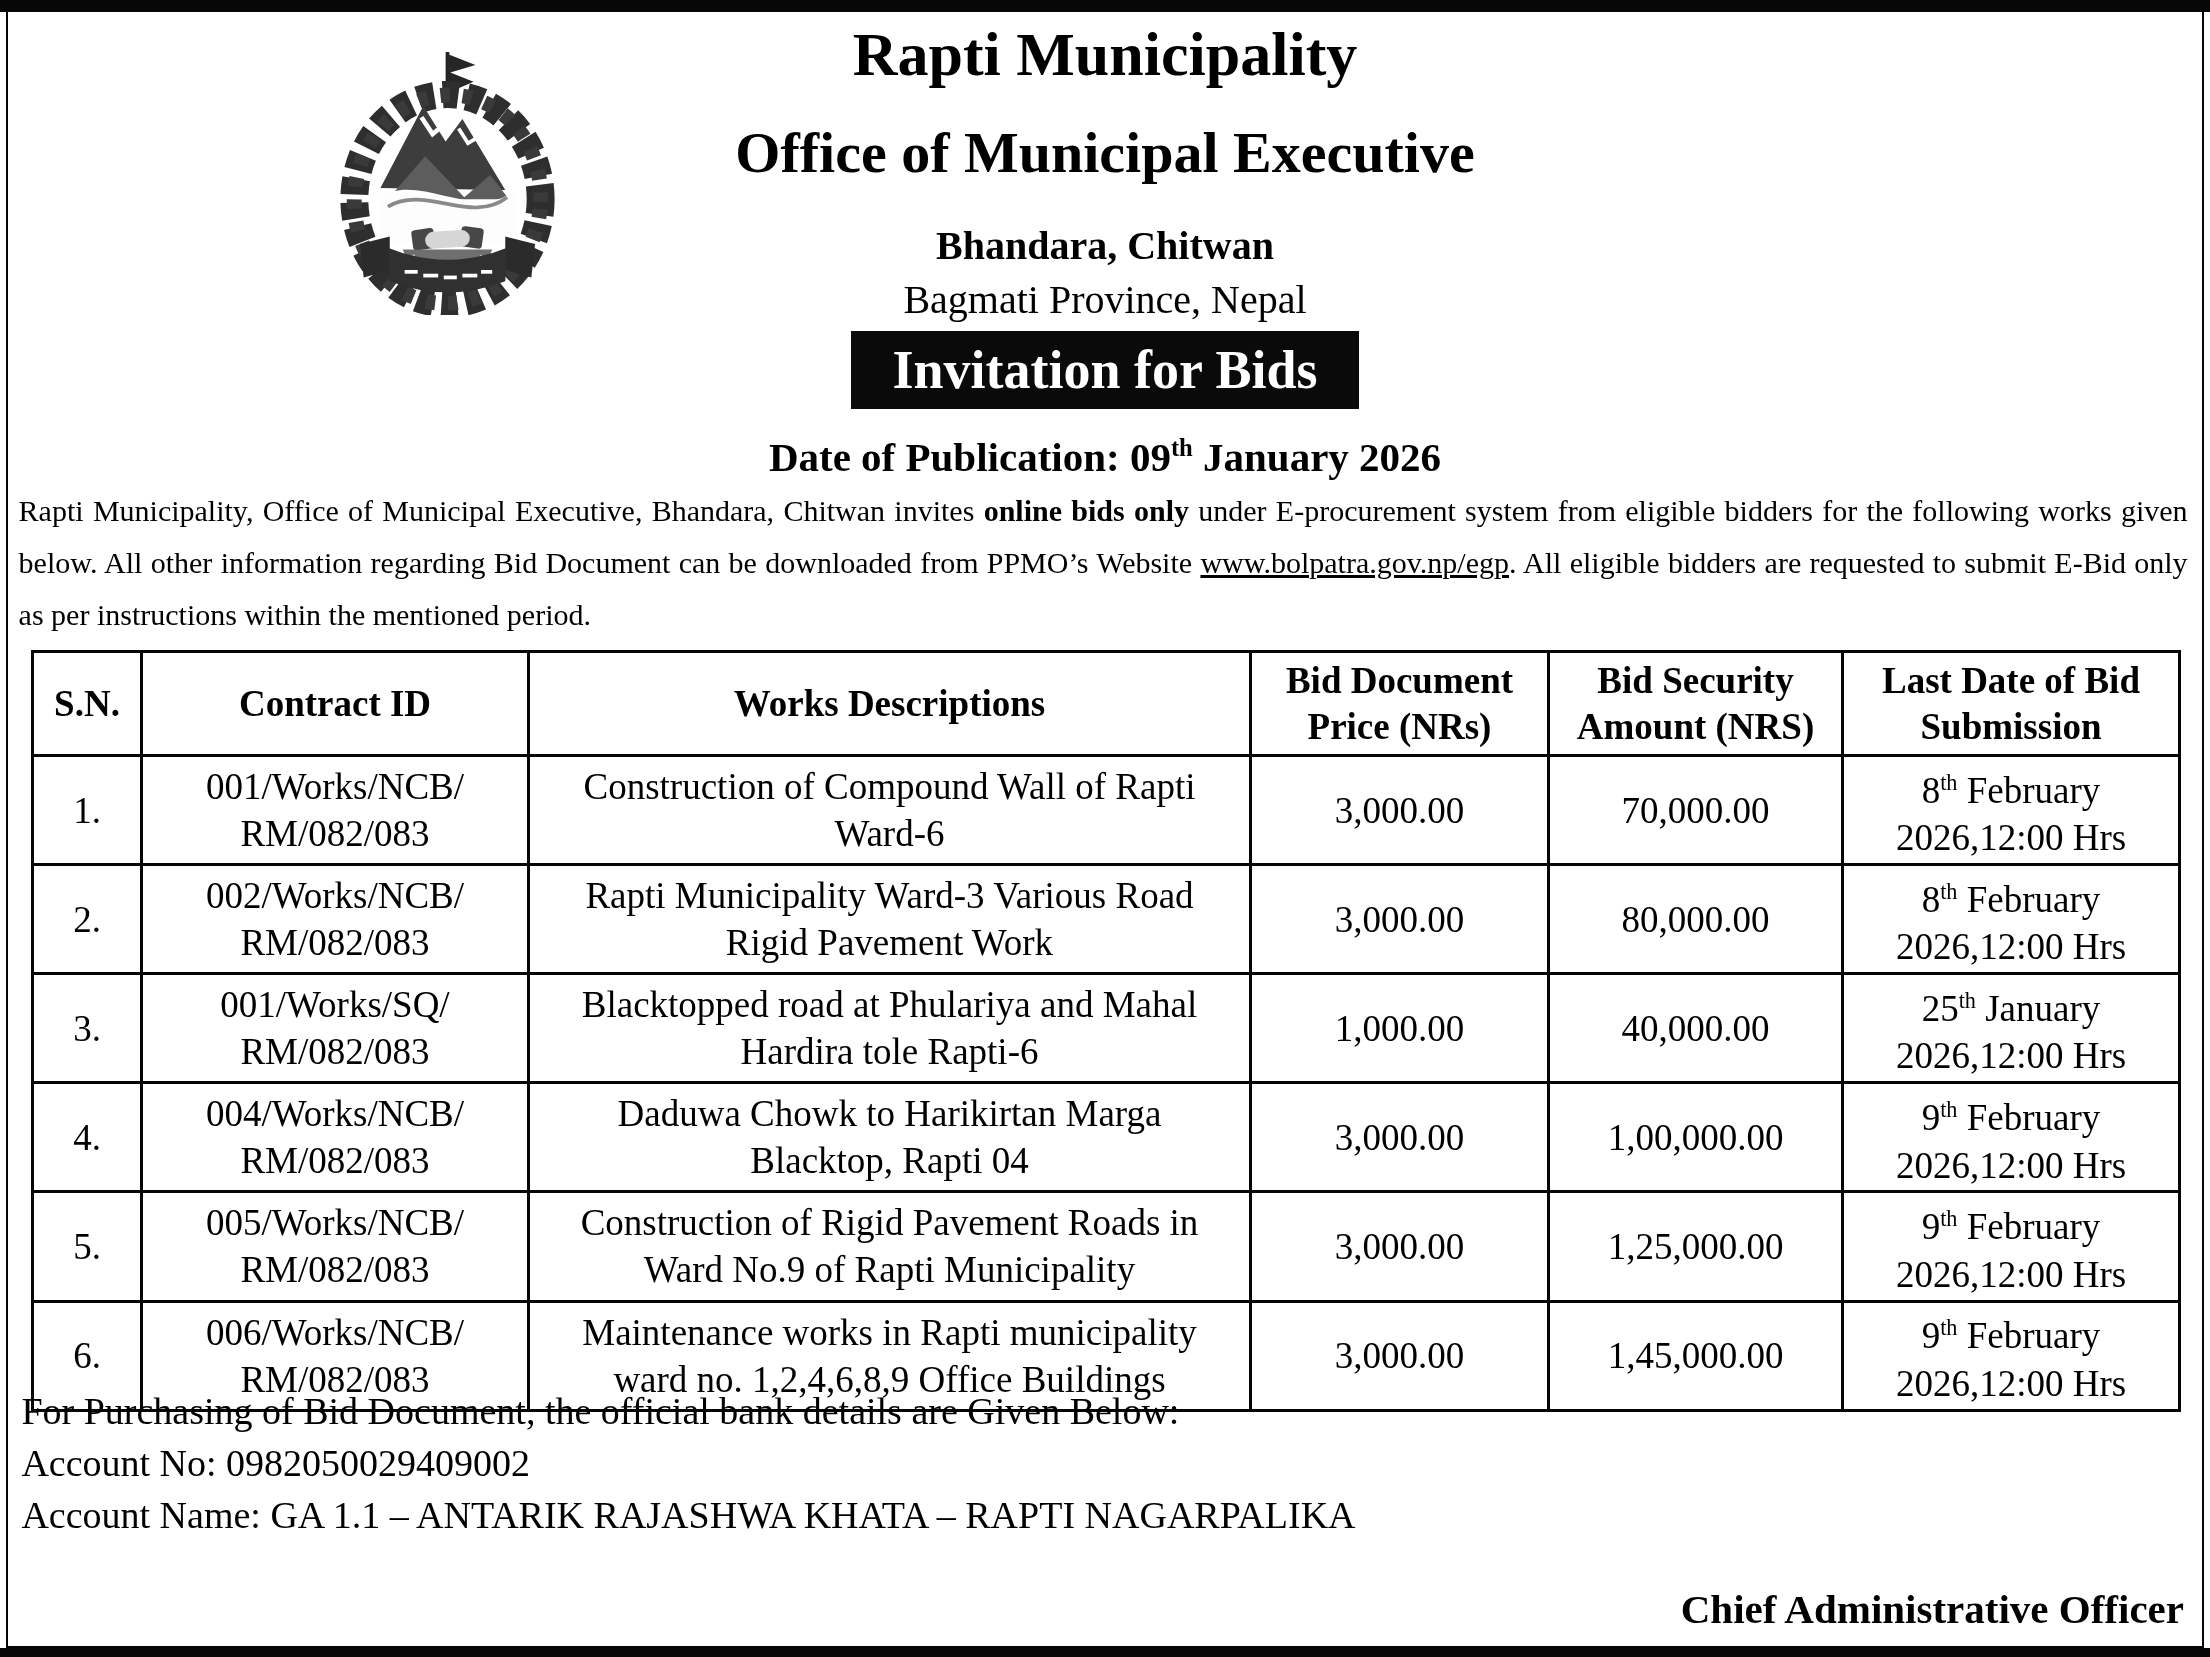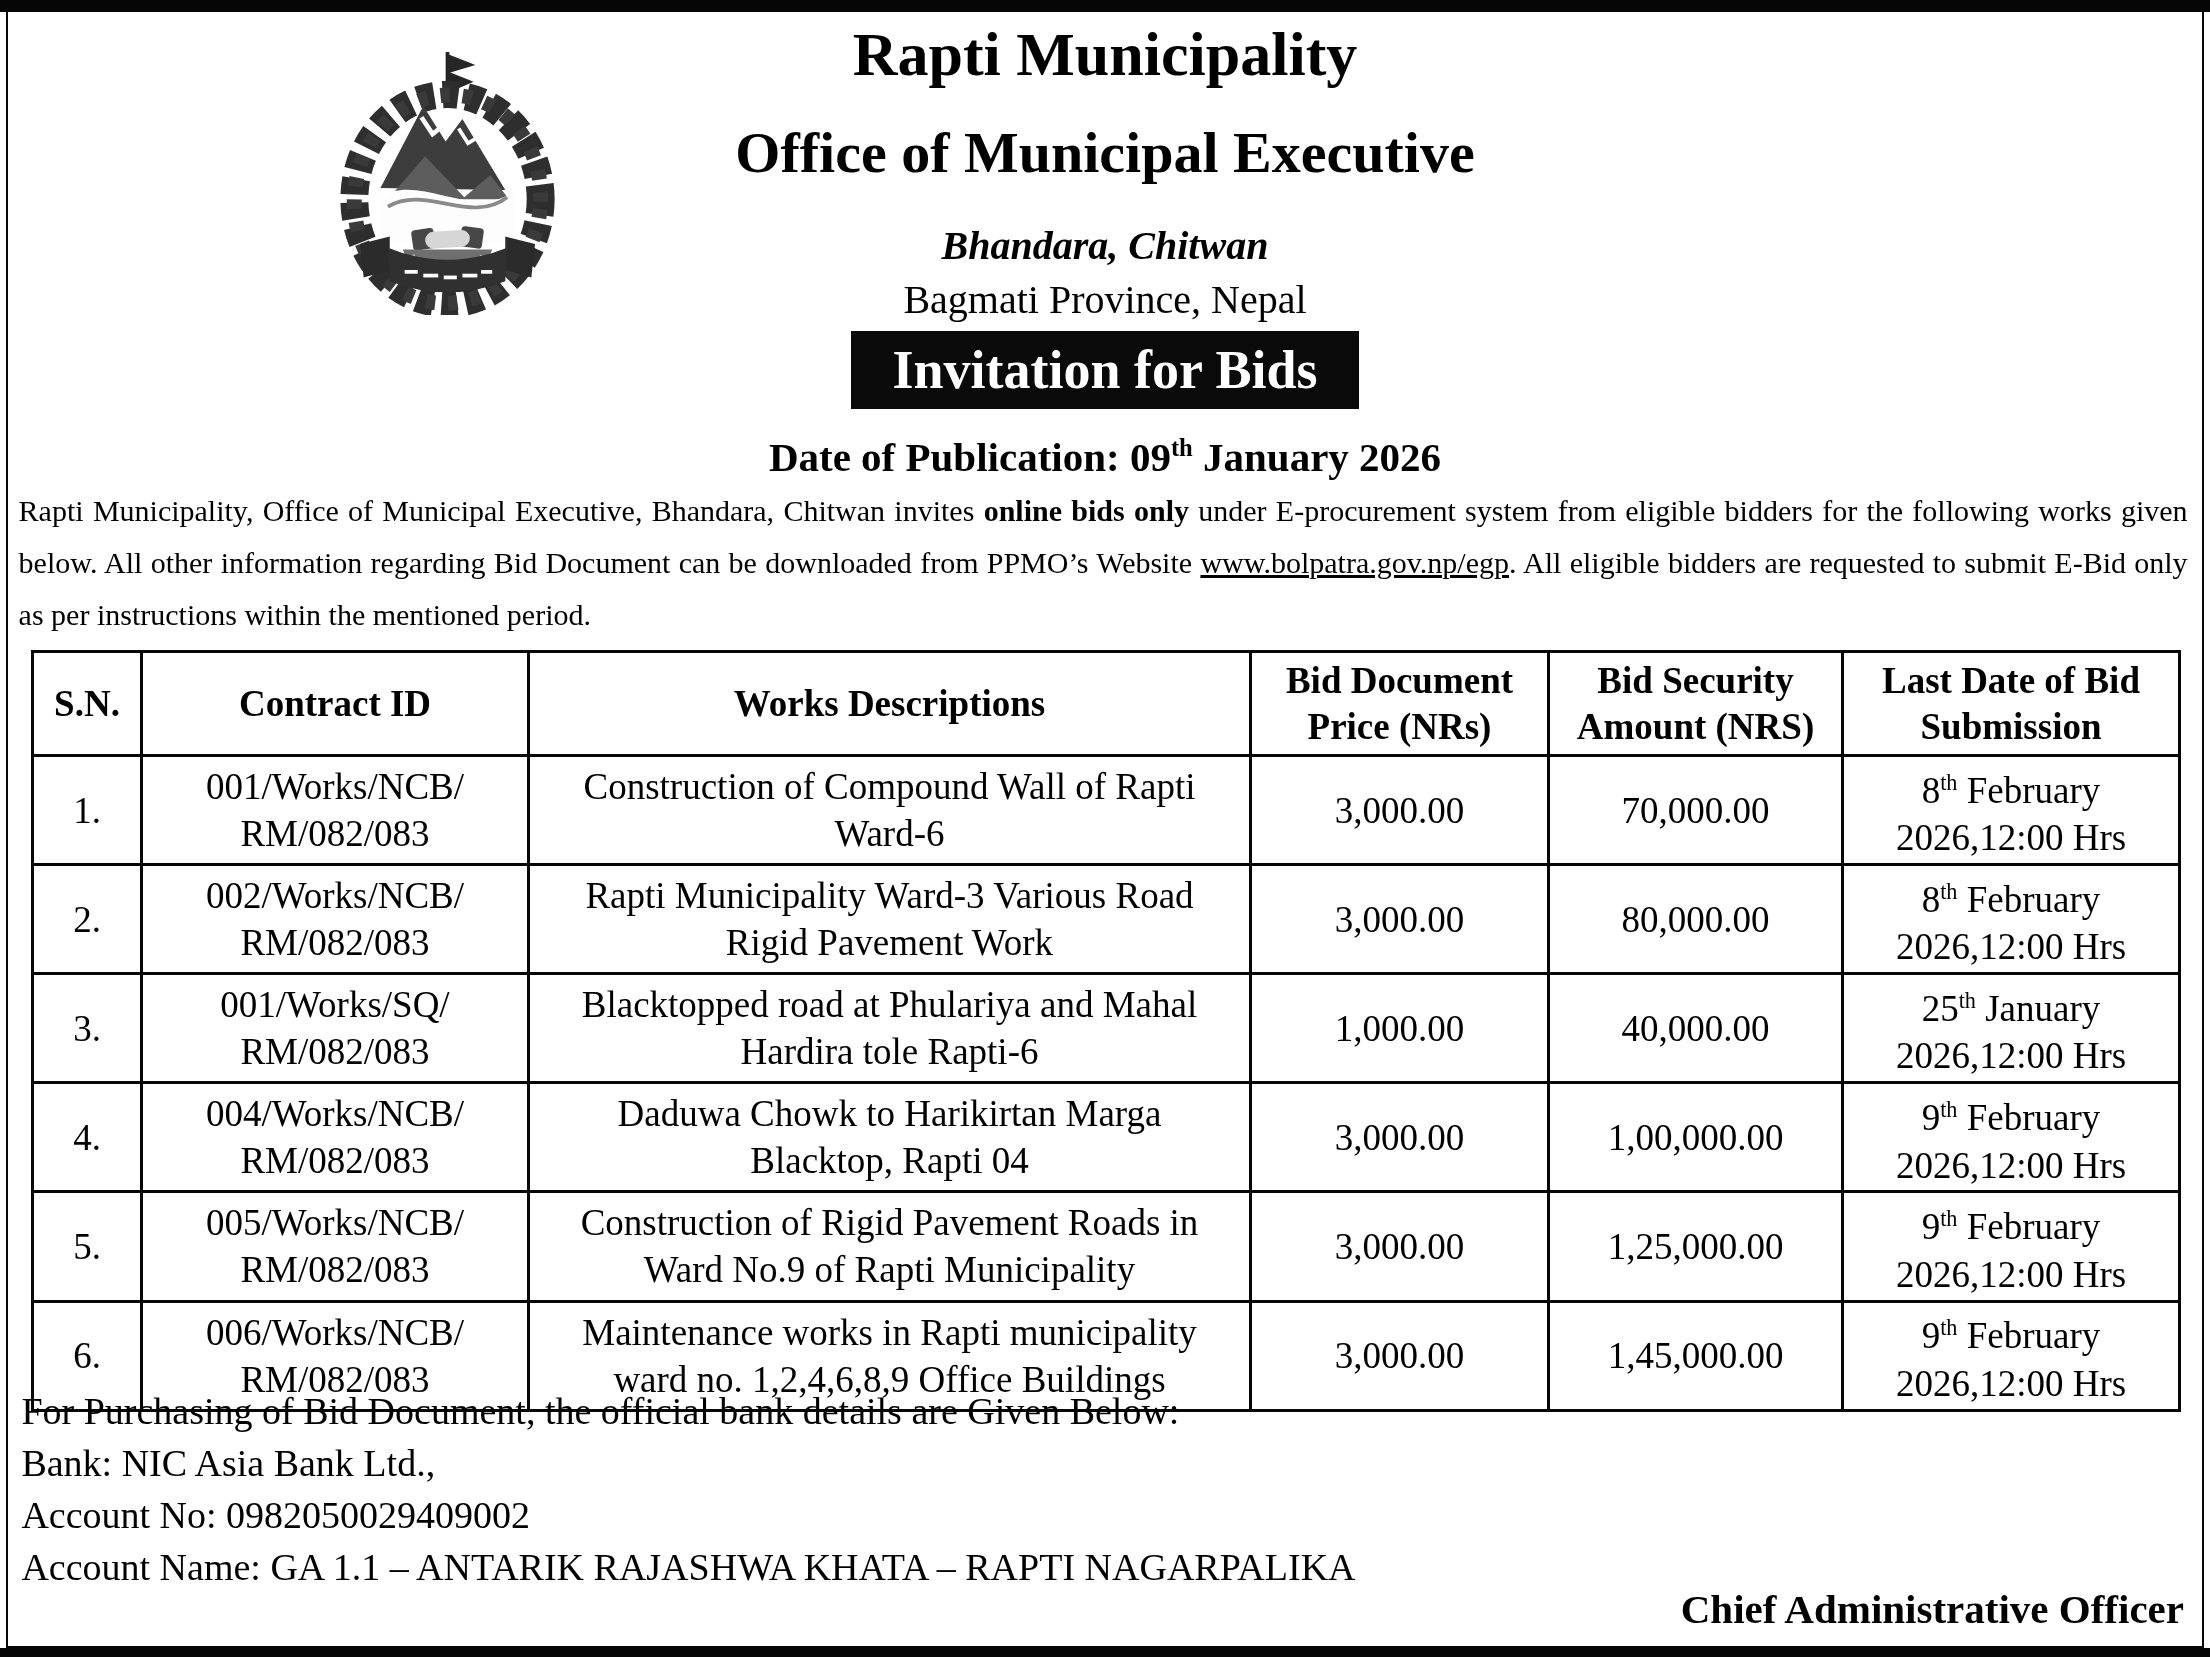--- a/index.html
+++ b/index.html
@@ -13,21 +13,21 @@
   .inner-frame{
     position:absolute; left:5.6px; right:5.6px; top:12px; bottom:10.3px;
     border-left:2.8px solid #060606; border-right:2.8px solid #060606; border-bottom:2.8px solid #060606;
     pointer-events:none;
   }
   .logo { position:absolute; left:332px; top:48px; width:231px; height:267px; }
 
   .center-line { position:absolute; left:0; width:100%; text-align:center; }
   .title1 { top:18.6px;  font-size:62px; font-weight:bold; }
   .title2 { top:119px; font-size:58px; font-weight:bold; }
-  .sub1   { top:222px; font-size:40px; font-weight:bold;font-style:italic; }
+  .sub1   { top:222px; font-size:40px; font-weight:bold; }
   .sub2   { top:276px; font-size:40px; font-weight:normal; }
 
   .banner-wrap { position:absolute; top:331px; left:0; width:100%; text-align:center; }
   .banner {
     display:inline-block; background:#0a0a0a; color:#ffffff;
     font-size:54px; font-weight:bold; line-height:67px; padding:5.6px 41px;
   }
   .pubdate { top:433px; font-size:41px; font-weight:bold; }
   sup { font-size:0.6em; }
 
@@ -218,21 +218,20 @@
         <td>
             <div><span>9</span><sup>th</sup><span> February</span></div>
             <div>2026,12:00 Hrs</div>
           </td>
       </tr>
     </tbody>
   </table>
 
   <div class="footer">
     <div>For Purchasing of Bid Document, the official bank details are Given Below:</div>
-    <div>Bank: NIC Asia Bank Ltd.,</div>
     <div>Account No: 0982050029409002</div>
     <div>Account Name: GA 1.1 – ANTARIK RAJASHWA KHATA – RAPTI NAGARPALIKA</div>
   </div>
 
   <div class="signature">Chief Administrative Officer</div>
 
   <div class="bottom-bar"></div>
 </div>
 
 

